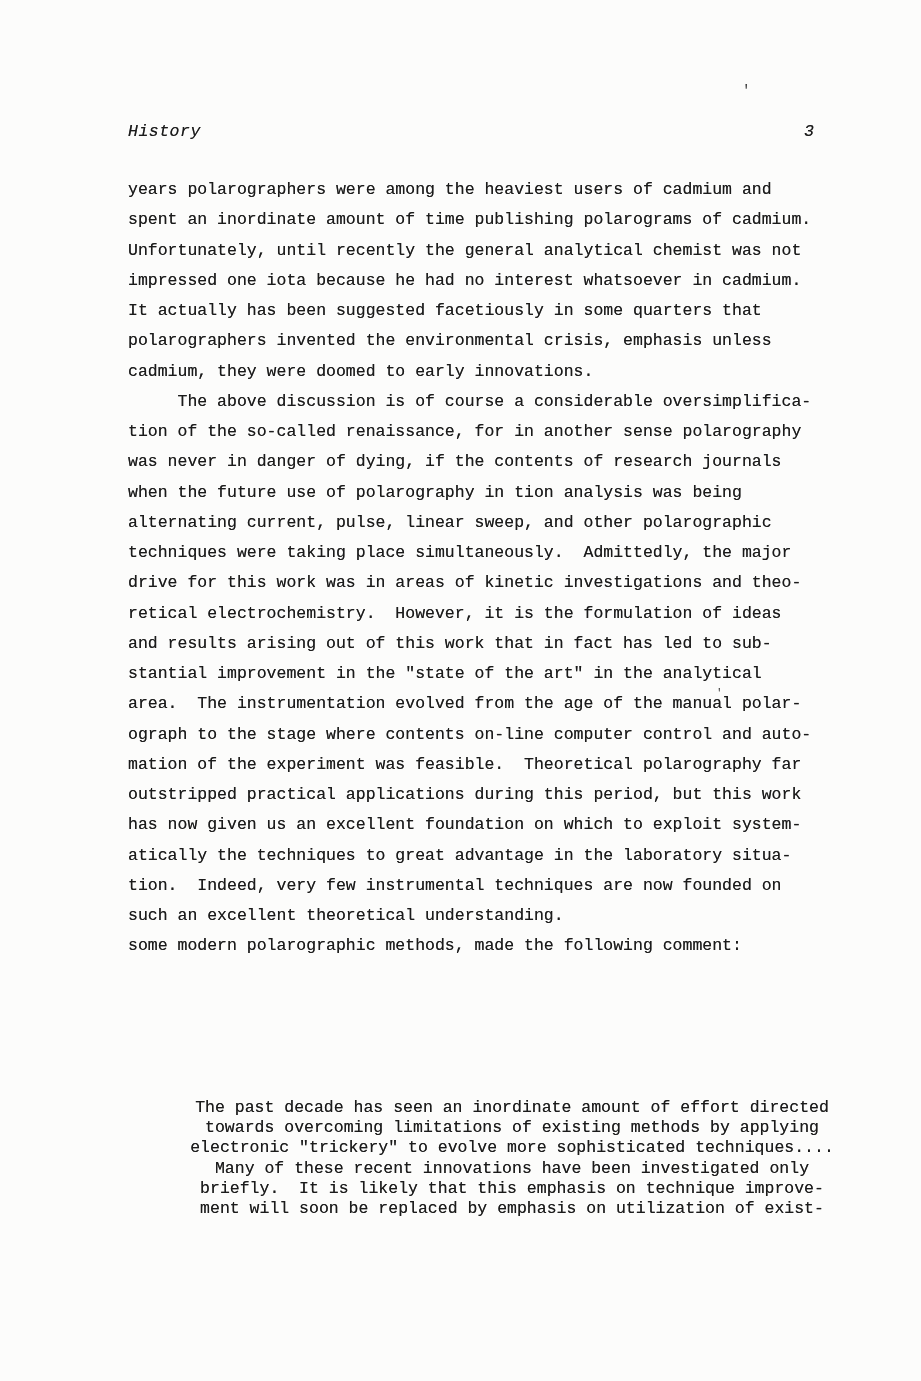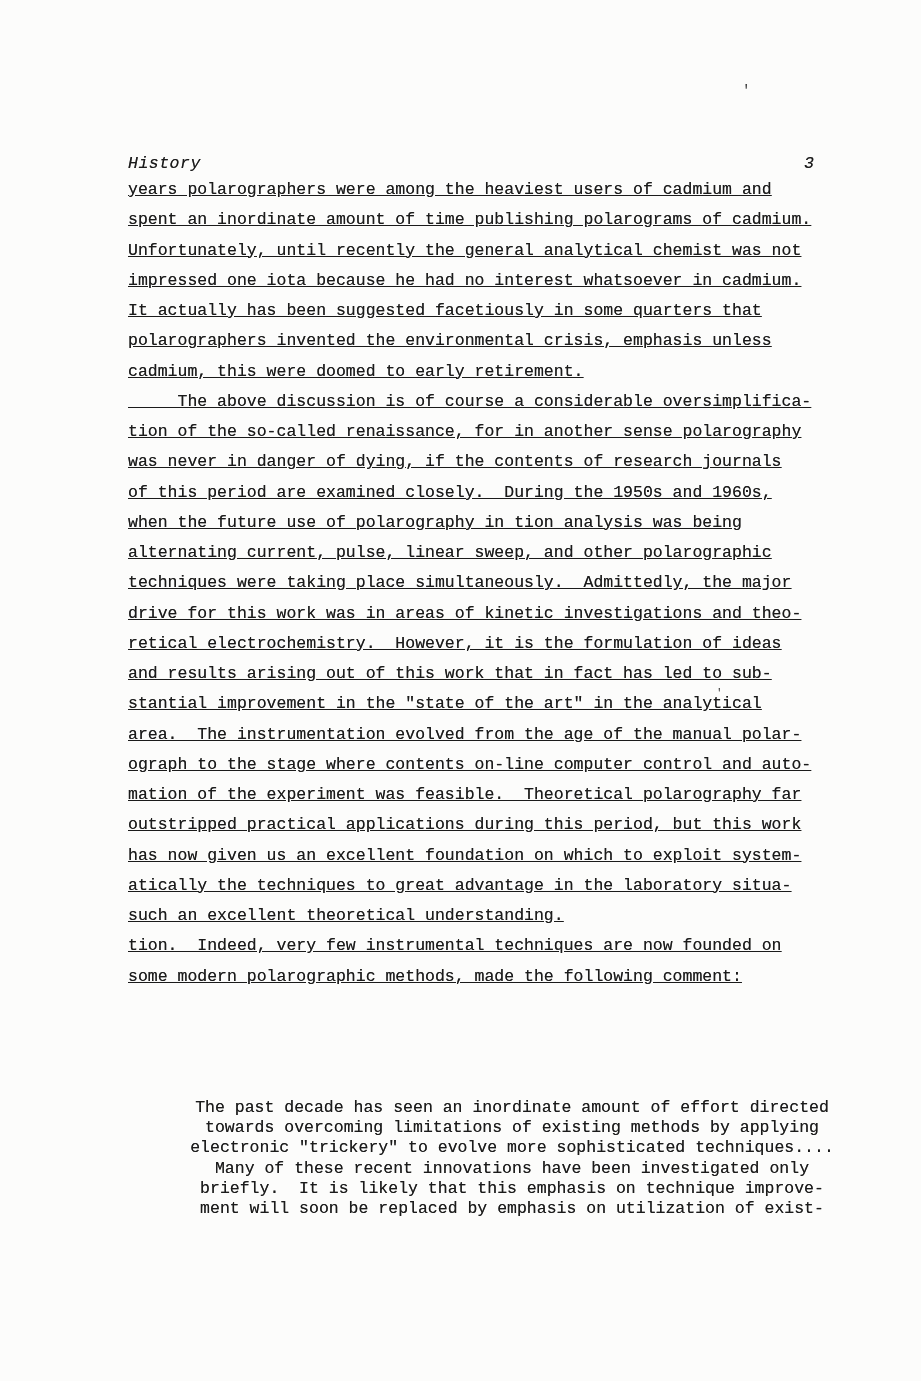--- a/index.html
+++ b/index.html
@@ -25,36 +25,34 @@
   }
   .running-head {
     position: absolute;
     top: 121px;
     left: 128px;
     width: 686px;
     display: flex;
     justify-content: space-between;
     align-items: baseline;
     line-height: 22px;
-    margin-top: 32px;
   }
   .head-title {
     font-style: italic;
     letter-spacing: 0.5px;
   }
   .page-number {
     font-style: italic;
   }
   .body-text {
     position: absolute;
     top: 175px;
     left: 128px;
     width: 712px;
     line-height: 30.25px;
-    text-decoration: underline;
   }
   .quote-text {
     position: absolute;
     top: 1098px;
     left: 177px;
     width: 670px;
     margin: 0;
     line-height: 20.2px;
     text-align: center;
   }
@@ -99,29 +97,28 @@
 
       <div class="line">Unfortunately, until recently the general analytical chemist was not</div>
 
       <div class="line">impressed one iota because he had no interest whatsoever in cadmium.</div>
 
       <div class="line">It actually has been suggested facetiously in some quarters that</div>
 
       <div class="line">polarographers invented the environmental crisis, emphasis unless</div>
 
 
-      <div class="line">cadmium, this were doomed to early retirement.</div>
+      <div class="line">cadmium, they were doomed to early innovations.</div>
 
       <div class="line">     The above discussion is of course a considerable oversimplifica-</div>
 
       <div class="line">tion of the so-called renaissance, for in another sense polarography</div>
 
       <div class="line">was never in danger of dying, if the contents of research journals</div>
 
-      <div class="line">of this period are examined closely.  During the 1950s and 1960s,</div>
 
       <div class="line">when the future use of polarography in tion analysis was being</div>
 
 
       <div class="line">alternating current, pulse, linear sweep, and other polarographic</div>
 
       <div class="line">techniques were taking place simultaneously.  Admittedly, the major</div>
 
       <div class="line">drive for this work was in areas of kinetic investigations and theo-</div>
 
@@ -136,23 +133,23 @@
       <div class="line">ograph to the stage where contents on-line computer control and auto-</div>
 
       <div class="line">mation of the experiment was feasible.  Theoretical polarography far</div>
 
       <div class="line">outstripped practical applications during this period, but this work</div>
 
       <div class="line">has now given us an excellent foundation on which to exploit system-</div>
 
       <div class="line">atically the techniques to great advantage in the laboratory situa-</div>
 
+      <div class="line">tion.  Indeed, very few instrumental techniques are now founded on</div>
+
       <div class="line">such an excellent theoretical understanding.</div>
-
-      <div class="line">tion.  Indeed, very few instrumental techniques are now founded on</div>
 
 
       <div class="line">some modern polarographic methods, made the following comment:</div>
     </main>
 
   <blockquote class="quote-text typed">
 
       <div class="line">The past decade has seen an inordinate amount of effort directed</div>
 
       <div class="line">towards overcoming limitations of existing methods by applying</div>

